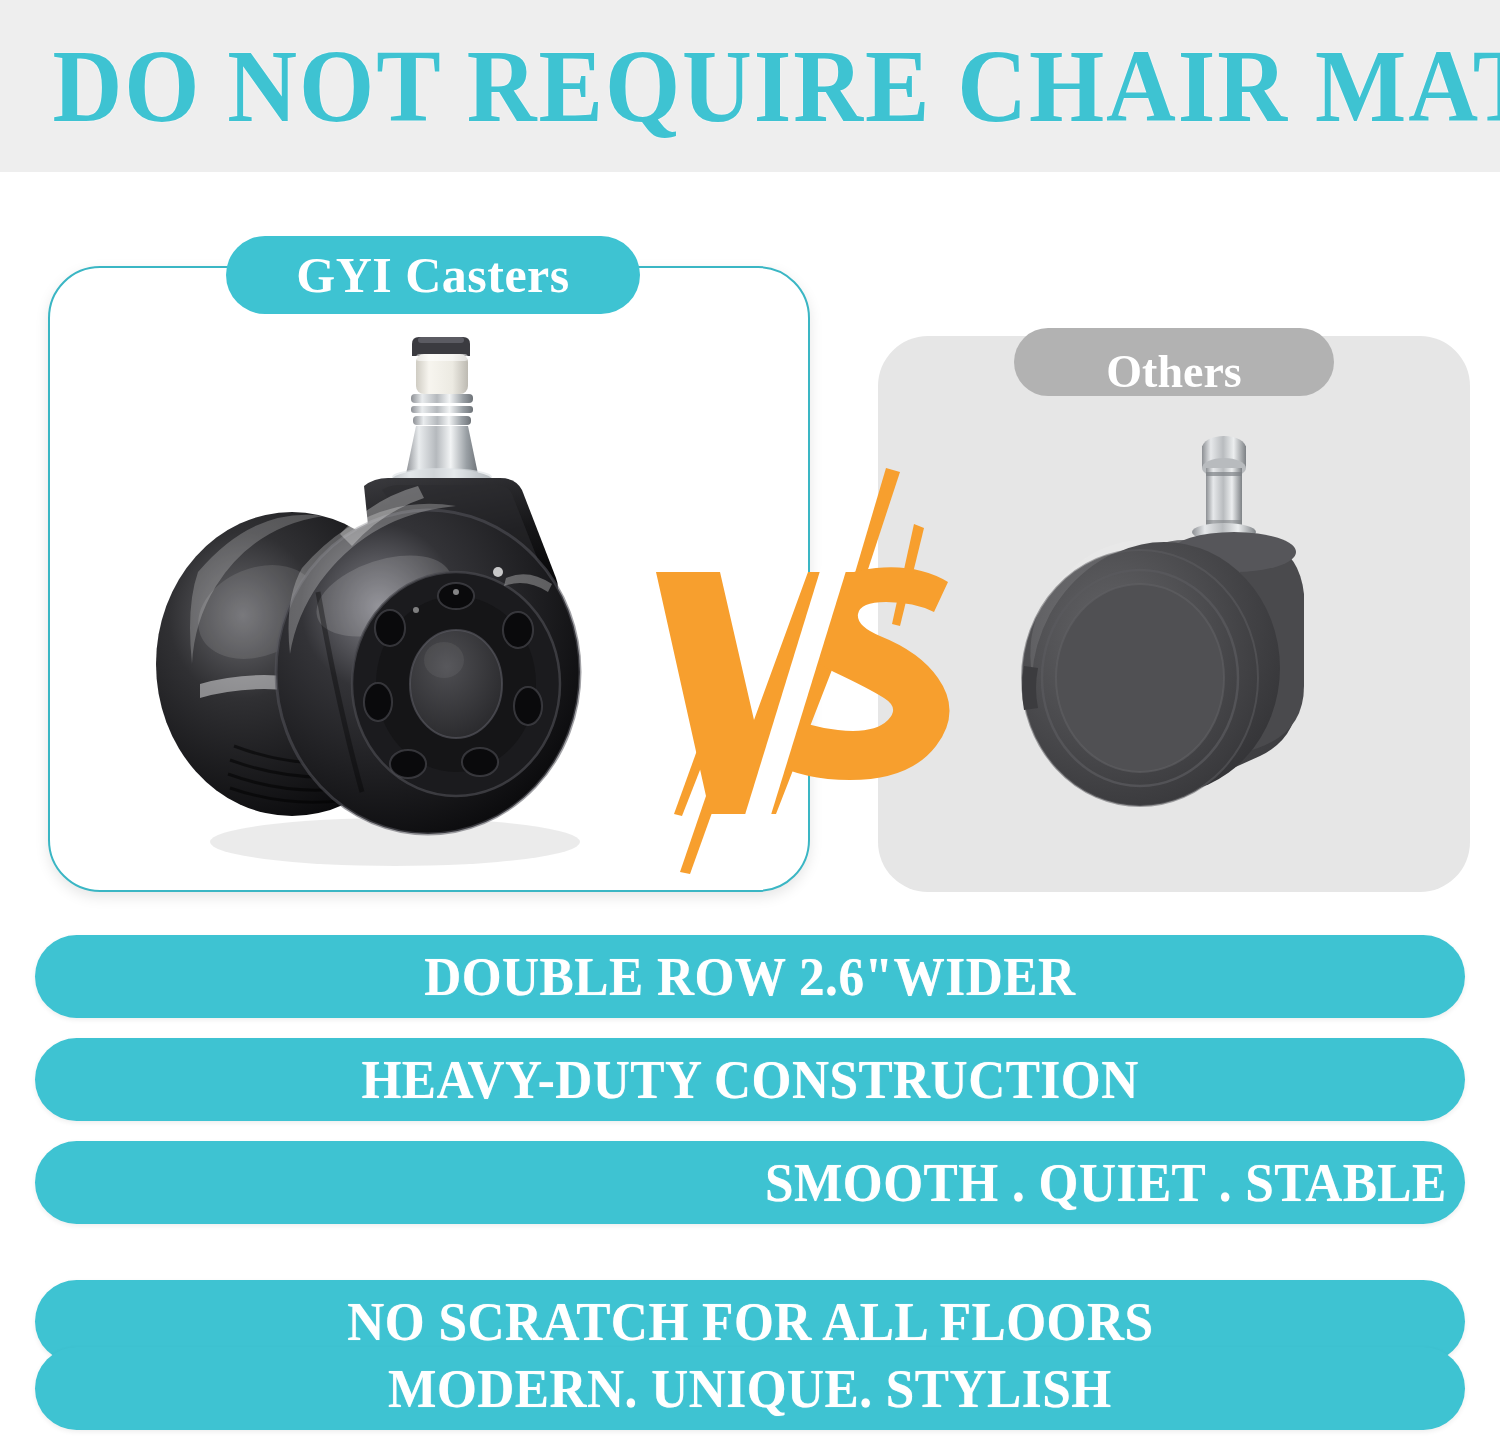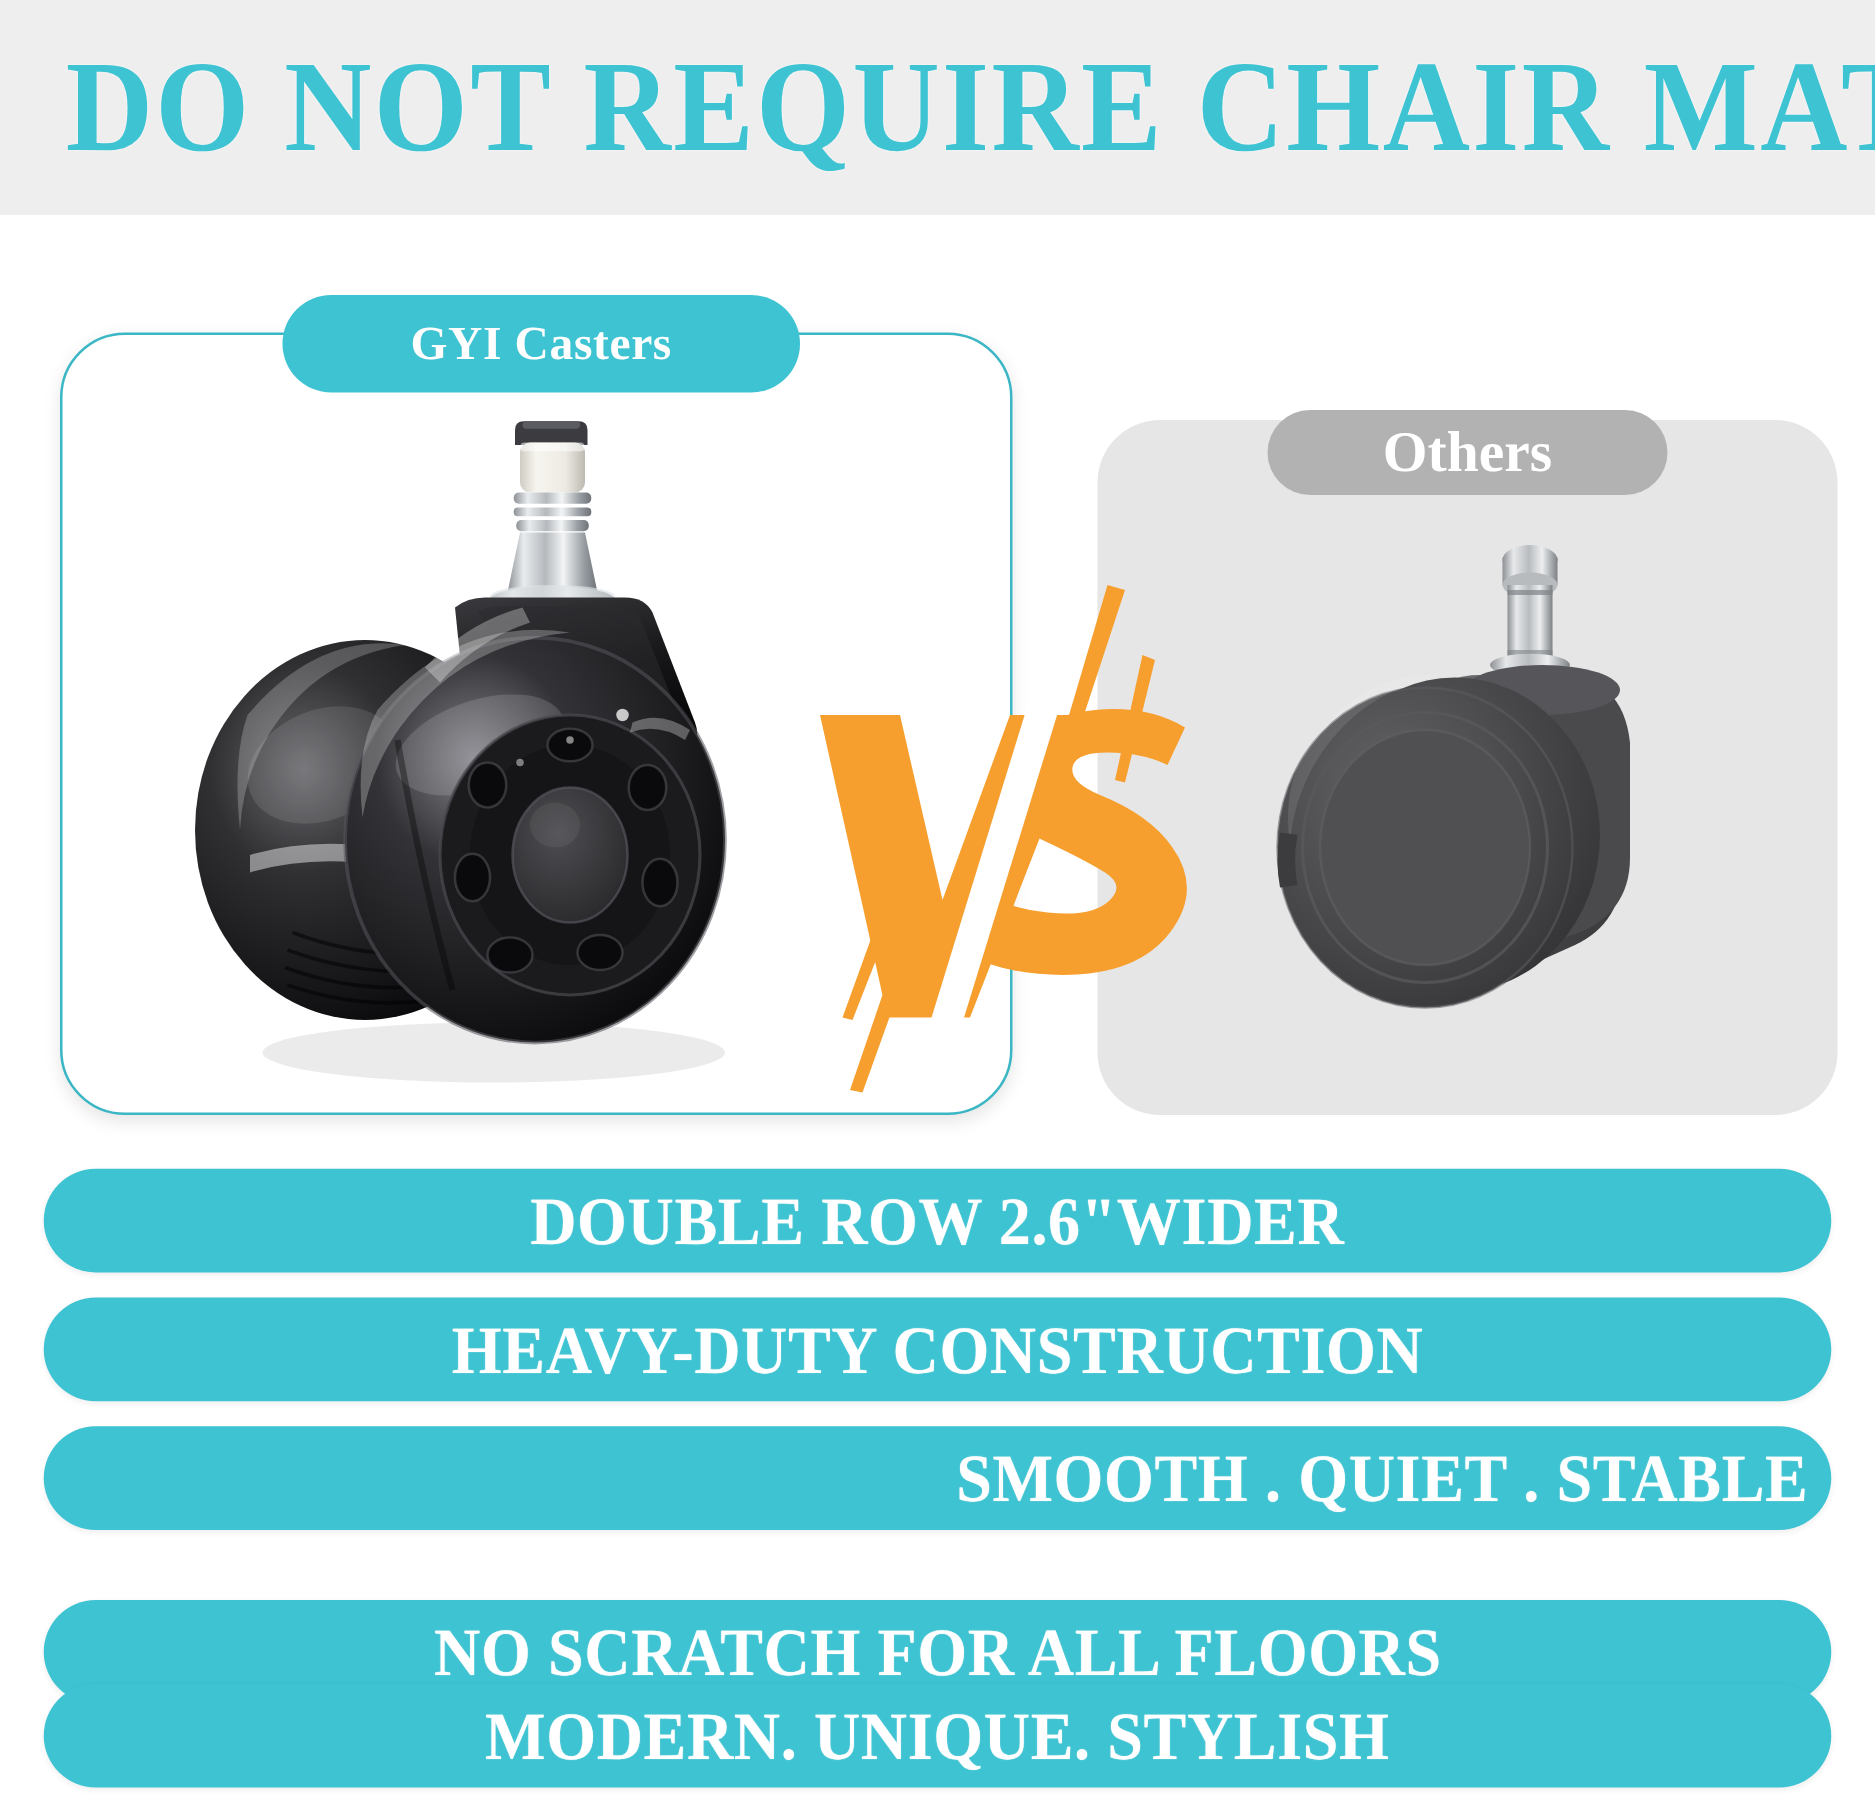--- a/index.html
+++ b/index.html
@@ -67,21 +67,21 @@
     background: #3ec3d2;
     border-radius: 39px;
     display: flex;
     align-items: center;
     justify-content: center;
     z-index: 6;
   }
   #gyi-pill .pill-text {
     font-family: "Liberation Serif", "DejaVu Serif", serif;
     font-weight: 700;
-    font-size: 38px;
+    font-size: 50px;
     line-height: 52px;
     color: #ffffff;
     letter-spacing: 0.5px;
     white-space: nowrap;
   }
 
   
   #others-panel {
     position: absolute;
     left: 878px; top: 164px;
@@ -89,21 +89,21 @@
     background: #e6e6e6;
     border-radius: 50px;
   }
   #others-pill {
     position: absolute;
     left: 1014px; top: 156px;
     width: 320px; height: 68px;
     background: #b2b2b2;
     border-radius: 34px;
     display: flex;
-    align-items: center;
+    align-items: flex-end;
     justify-content: center;
     z-index: 6;
   }
   #others-pill .pill-text {
     font-family: "Liberation Serif", "DejaVu Serif", serif;
     font-weight: 700;
     font-size: 46px;
     line-height: 48px;
     color: #ffffff;
     white-space: nowrap;

